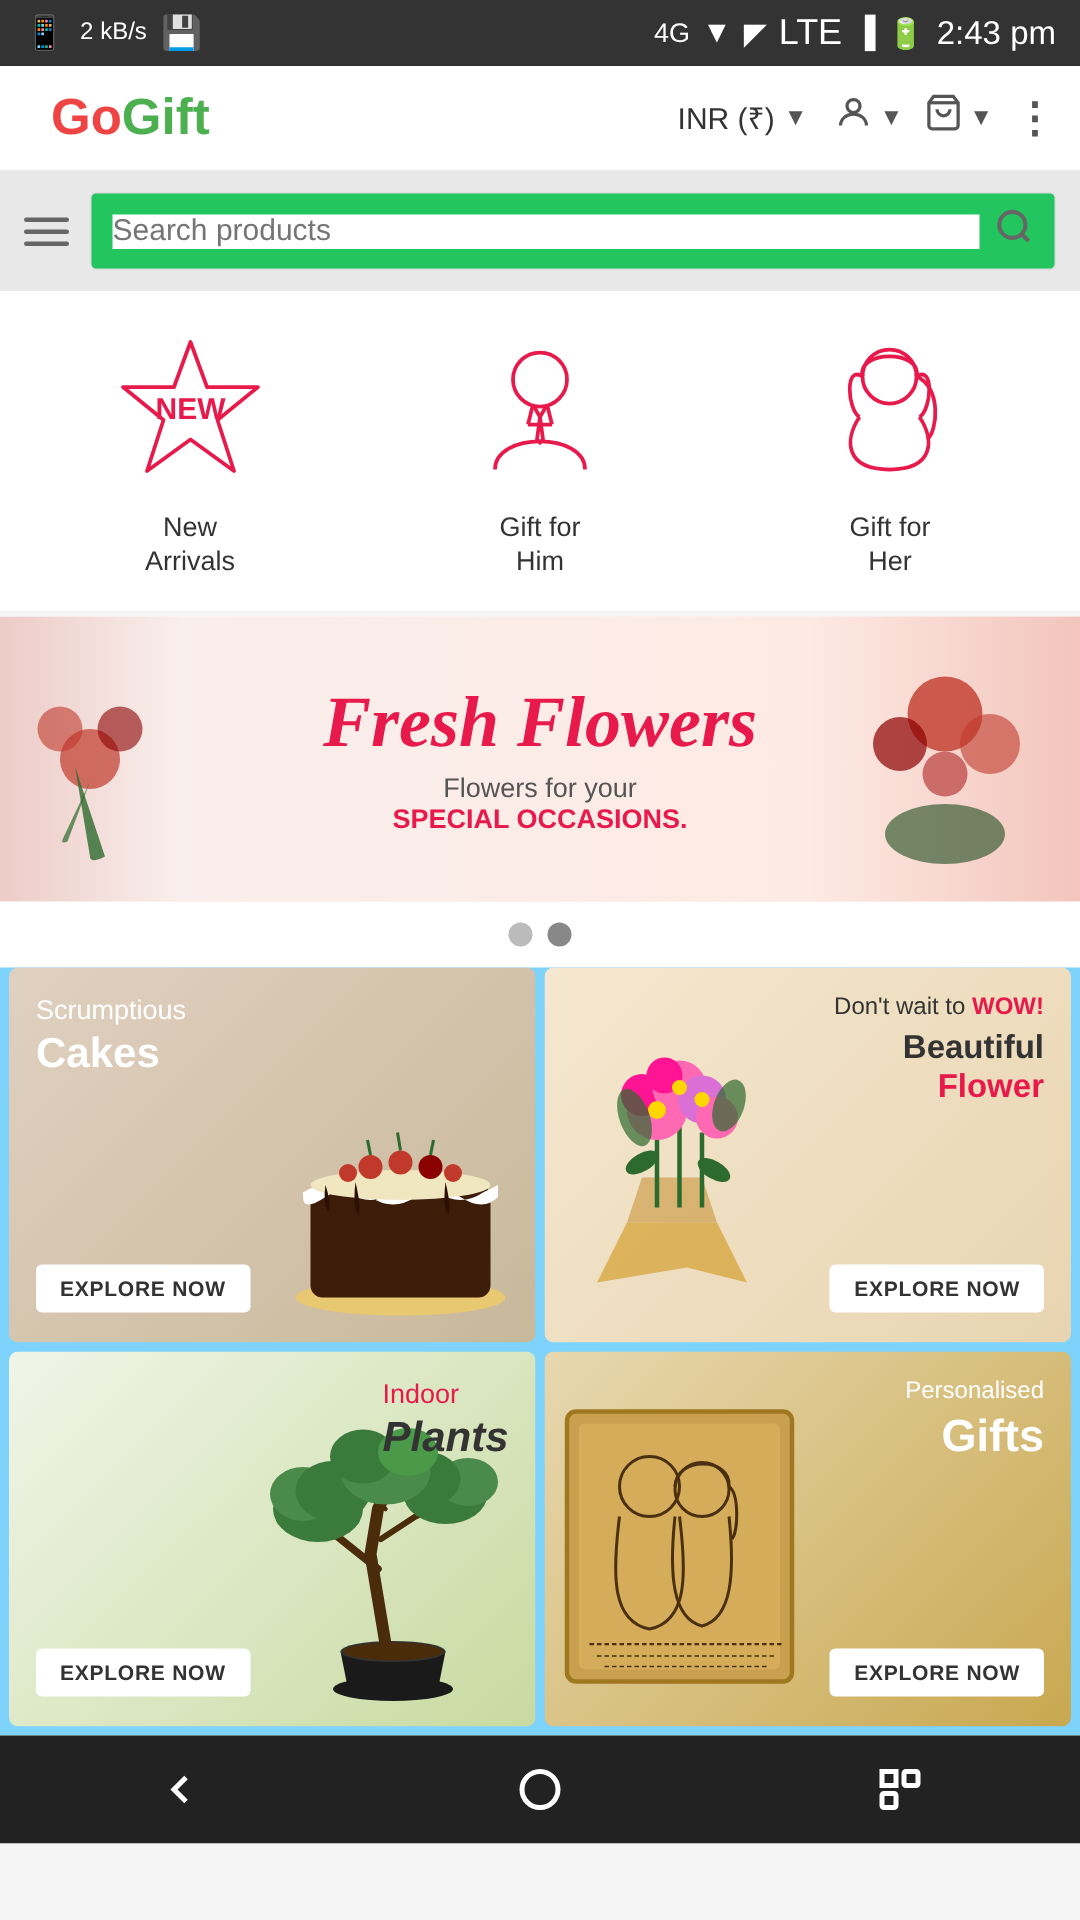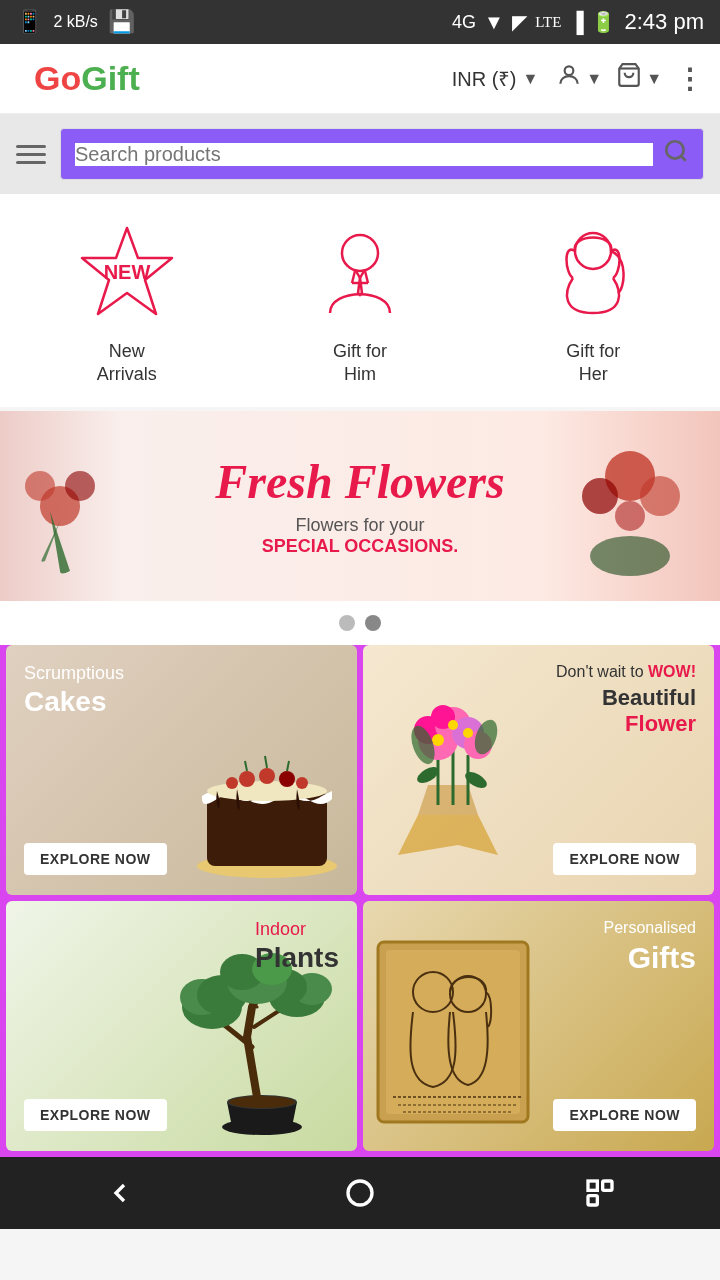--- a/index.html
+++ b/index.html
@@ -47,21 +47,21 @@
       background: #e8e8e8;
       padding: 14px 16px;
       display: flex;
       align-items: center;
       gap: 14px;
     }
     .hamburger { display: flex; flex-direction: column; gap: 5px; cursor: pointer; }
     .hamburger span { width: 30px; height: 3px; background: #666; border-radius: 2px; }
     .search-bar {
       flex: 1;
-      background: #8b5cf6;
+      background: #22c55e;
       border: 1px solid #ddd;
       border-radius: 4px;
       height: 52px;
       display: flex;
       align-items: center;
       padding: 0 14px;
       gap: 10px;
     }
     .search-bar input {
       flex: 1; border: none; outline: none; font-size: 20px; color: #aaa;
@@ -123,21 +123,21 @@
       width: 16px; height: 16px; border-radius: 50%; background: #bbb;
     }
     .dot.active { background: #888; }
 
     
     .product-grid {
       display: grid;
       grid-template-columns: 1fr 1fr;
       gap: 6px;
       padding: 0 6px 6px;
-      background: #d946ef;
+      background: #7dd3fc;
     }
     .product-card {
       position: relative;
       height: 250px;
       overflow: hidden;
       border-radius: 6px;
       cursor: pointer;
     }
     .card-bg {
       width: 100%; height: 100%;
@@ -201,21 +201,21 @@
 <div class="status-bar">
   <div class="status-left">
     <span>📱</span>
     <span style="font-size:16px;">2 kB/s</span>
     <span>💾</span>
   </div>
   <div class="status-right">
     <span style="font-size:18px;">4G</span>
     <span style="font-size:20px;">▼</span>
     <span style="font-size:20px;">◤</span>
-    <span style="font-size:15px;font-family:Liberation Serif, serif;">LTE</span>
+    <span style="font-size:24px;">LTE</span>
     <span style="font-size:20px;">▐</span>
     <span style="font-size:20px;">🔋</span>
     <span style="font-size:22px;">2:43 pm</span>
   </div>
 </div>
 
 <div class="header">
   <div class="logo">
     <span class="logo-go">Go</span><span class="logo-gift">Gift</span>
   </div>
@@ -451,21 +451,21 @@
           <ellipse cx="130" cy="70" rx="28" ry="20" fill="#3a7a3a"></ellipse>
           <ellipse cx="145" cy="62" rx="20" ry="16" fill="#4a8a4a"></ellipse>
           <ellipse cx="118" cy="60" rx="22" ry="18" fill="#3a7a3a"></ellipse>
           <ellipse cx="90" cy="55" rx="30" ry="22" fill="#4a8a4a"></ellipse>
           <ellipse cx="75" cy="45" rx="22" ry="18" fill="#3a7a3a"></ellipse>
           <ellipse cx="105" cy="42" rx="20" ry="16" fill="#4a9a4a"></ellipse>
         </svg>
       </div>
       <div class="card-text" style="position:relative;z-index:3;">
         <div class="card-subtitle" style="color:#e8194b;font-size:18px;">Indoor</div>
-        <div class="card-title" style="color:#333;">Plants</div>
+        <div class="card-title" style="color:#333;font-style:italic;">Plants</div>
       </div>
       <button class="explore-btn">EXPLORE NOW</button>
     </div>
   </div>
 
   <div class="product-card card-personalised">
     <div class="card-bg" style="background:linear-gradient(135deg,#e8d8b0,#c8a850);">
 
       <div style="position:absolute;left:5px;bottom:5px;z-index:1;">
         <svg width="180" height="220" viewBox="0 0 180 220">

